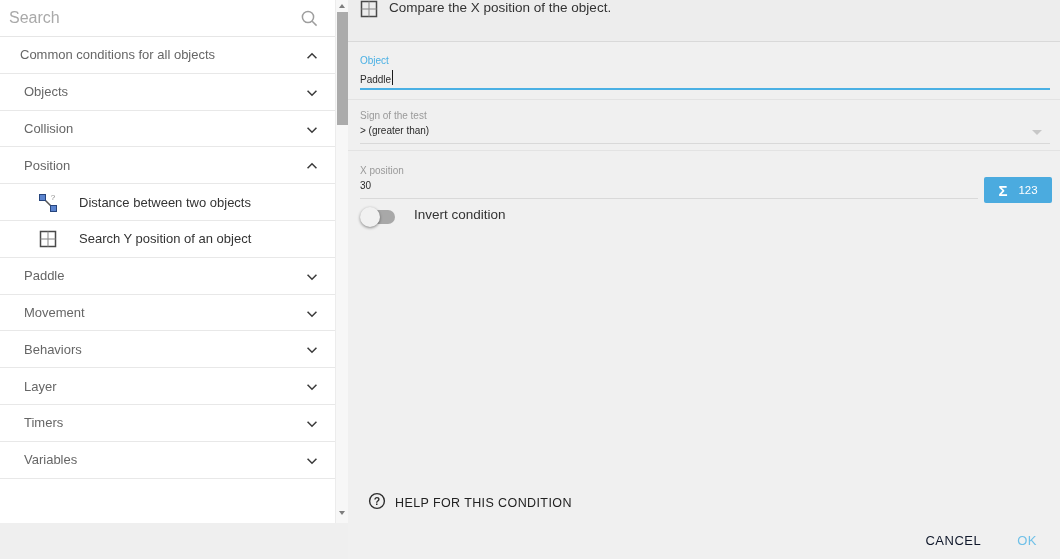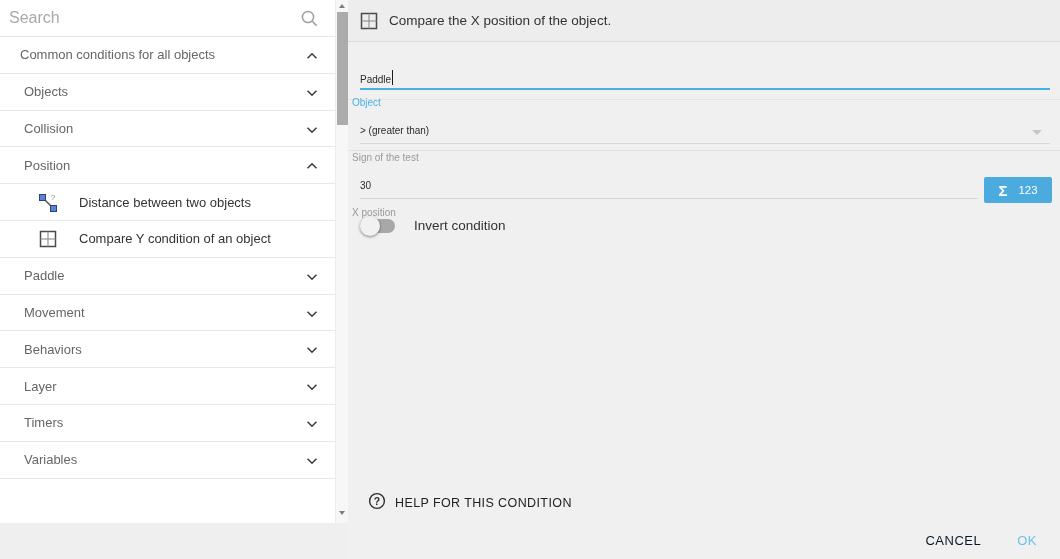--- a/index.html
+++ b/index.html
@@ -32,29 +32,29 @@
   .vscroll { position:absolute; top:0; right:0; width:13px; height:523px; background:#f7f7f7; border-left:1px solid #ececec; }
   .vs-btn { position:absolute; left:0; width:12px; height:12px; display:flex; align-items:center; justify-content:center; }
   .vs-up { top:0; }
   .vs-down { bottom:4px; }
   .tri-up { width:0; height:0; border-left:3.5px solid transparent; border-right:3.5px solid transparent; border-bottom:4.5px solid #7d7d7d; }
   .tri-down { width:0; height:0; border-left:3.5px solid transparent; border-right:3.5px solid transparent; border-top:4.5px solid #7d7d7d; }
   .vs-thumb { position:absolute; left:1px; top:12px; width:11px; height:113px; background:#ababab; }
 
   
   .editor { position:relative; width:712px; height:559px; background:#f0f0f0; display:flex; flex-direction:column; }
-  .ed-header { height:42px; background:#ededed; border-bottom:1px solid #d9d9d9; display:flex; align-items:center; padding:0 12px; flex:none; }
+  .ed-header { height:42px; background:#ededed; border-bottom:1px solid #d9d9d9; display:flex; padding:0 12px; flex:none; }
   .ed-header .hicon { margin-right:11px; display:flex; }
   .ed-title { font-size:13.5px; color:#333; }
 
   .block { position:relative; padding-left:12px; padding-right:10px; flex:none; }
   .b-object { height:58px; border-bottom:1px solid #e3e3e3; }
   .b-sign   { height:51px; border-bottom:1px solid #e3e3e3;text-align:right; }
   .b-xpos   { height:56px; }
-  .f-label { position:absolute; left:4px; font-size:10px; color:#9a9a9a;margin-top:42px; }
+  .f-label { position:absolute; left:12px; font-size:10px; color:#9a9a9a; }
   .f-label.focused { color:#4ab0e4; }
   .f-value { position:absolute; left:12px; font-size:10px; color:#2b2b2b; white-space:pre; }
   .b-object .f-label { top:13px; }
   .b-object .f-value { top:28px; }
   .u-blue { position:absolute; left:12px; right:10px; top:46px; height:2px; background:#4ab0e4; }
   .b-sign .f-label { top:10px; }
   .b-sign .f-value { top:25px; }
   .u-gray { position:absolute; left:12px; right:10px; height:1px; background:#d9d9d9; }
   .b-sign .u-gray { top:43px; }
   .dd-caret { position:absolute; right:18px; top:30px; width:0; height:0;
@@ -63,21 +63,21 @@
   .b-xpos .f-value { top:29px; }
   .b-xpos .u-gray { top:47px; right:82px; }
   .caret { display:inline-block; width:1px; height:15px; background:#1a1a1a; vertical-align:-2px; margin-left:1px; animation:blink 1s steps(1) infinite; }
   @keyframes blink { 50% { opacity:0; } }
 
   .expr-btn { position:absolute; right:8px; top:26px; width:68px; height:26px; background:#4babdf; border:none; border-radius:2px;
               color:#fff; display:flex; align-items:center; justify-content:center; cursor:pointer; font-family:"Liberation Sans",sans-serif; }
   .expr-sigma { font-size:15px; font-weight:bold; margin-right:11px; }
   .expr-123 { font-size:11.5px; }
 
-  .toggle-row { height:37px; display:flex; align-items:center; padding-left:12px; flex:none; }
+  .toggle-row { height:37px; display:flex; padding-left:12px; flex:none; }
   .toggle { position:relative; width:37px; height:20px; cursor:pointer; flex:none; }
   .tg-track { position:absolute; left:2px; top:3px; width:33px; height:14px; border-radius:7px; background:#a8a8a8; }
   .tg-thumb { position:absolute; left:0; top:0; width:20px; height:20px; border-radius:50%; background:#f1f1f1;
               box-shadow:0 1px 3px rgba(0,0,0,.45); }
   .toggle-label { margin-left:17px; font-size:13.5px; color:#333; }
 
   .ed-spacer { flex:1; }
 
   .help-row { height:26px; display:flex; align-items:center; padding-left:20px; margin-bottom:9px; cursor:pointer; flex:none; }
   .help-text { margin-left:9px; font-size:12.5px; color:#222; letter-spacing:.4px; }
@@ -156,21 +156,21 @@
 
 
         <div class="row cond">
           <span class="cicon">
             <svg width="18" height="18" viewBox="0 0 18 18">
               <rect x="1.5" y="1.5" width="15" height="15" fill="none" stroke="#4a4a4a" stroke-width="1.5"></rect>
               <line x1="9" y1="1.5" x2="9" y2="16.5" stroke="#8f8f8f" stroke-width="1.1"></line>
               <line x1="1.5" y1="9" x2="16.5" y2="9" stroke="#8f8f8f" stroke-width="1.1"></line>
             </svg>
           </span>
-          <span class="lbl">Compare Y condition of an object</span>
+          <span class="lbl">Search Y position of an object</span>
         </div>
 
         <div class="row cat lvl1">
           <span class="lbl">Paddle</span>
           <span class="chev">
             <svg width="16" height="16" viewBox="0 0 18 18">
                 <polyline points="4,6.5 9,11.5 14,6.5" fill="none" stroke="#3a3a3a" stroke-width="1.7"></polyline>
               </svg>
           </span>
         </div>

